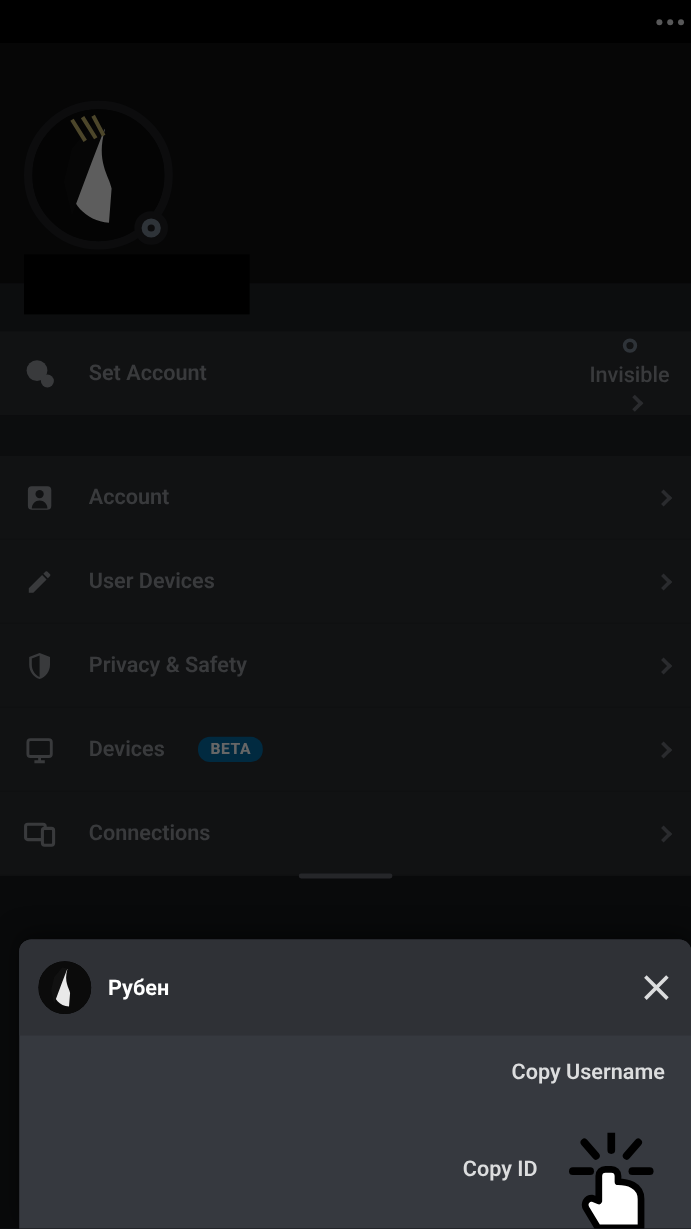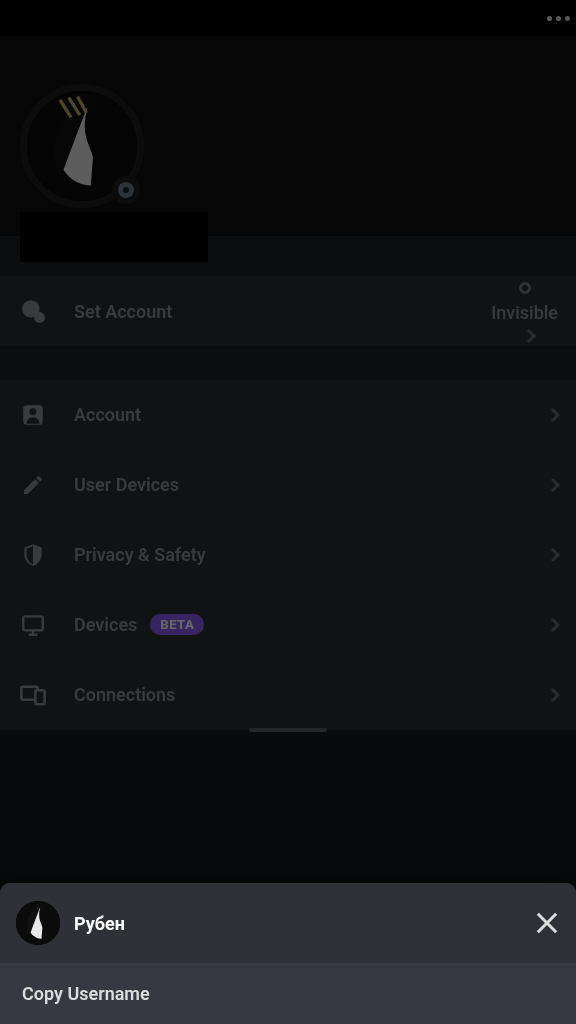--- a/index.html
+++ b/index.html
@@ -131,44 +131,44 @@
     }
     .chevron {
       width: 10px;
       height: 10px;
       border-right: 3px solid #6a6d73;
       border-bottom: 3px solid #6a6d73;
       transform: rotate(-45deg);
       margin-left: 8px;
     }
     .beta-badge {
-      background: #8b5cf6;
+      background: #0369a1;
       color: #fff;
       font-size: 13px;
       font-weight: 800;
       padding: 3px 10px;
       border-radius: 10px;
-      margin-left: 13px;
+      margin-left: 28px;
       letter-spacing: 0.5px;
     }
     .drag-handle{
       position:absolute;
       left:50%;
       bottom:-3px;
       transform:translateX(-50%);
       width:78px;
       height:4px;
       border-radius:3px;
       background:#5c5f66;
     }
 
     
     .sheet {
       position: absolute;
-      left: 0;
+      left: 16px;
       right: 0;
       bottom: 0;
       z-index: 10;
       background: #36393f;
       border-top-left-radius: 10px;
       border-top-right-radius: 10px;
       box-shadow: 0 -4px 20px rgba(0,0,0,0.5);
     }
     .sheet-header {
       display: flex;
@@ -215,20 +215,21 @@
     .sheet-close::before { transform: translate(-50%,-50%) rotate(45deg); }
     .sheet-close::after { transform: translate(-50%,-50%) rotate(-45deg); }
     .sheet-item {
       padding: 20px 22px;
       font-size: 18px;
       font-weight: 600;
       color: #dcddde;
       display:flex;
       align-items:center;
       gap:16px;
+      justify-content:flex-end;
     }
     .tap-indicator{
       position:relative;
       width:90px;
       height:60px;
     }
   </style>
 </head>
 <body>
 
@@ -348,13 +349,28 @@
         <path d="M55 15 C 40 20 30 35 28 55 C 28 70 40 85 58 86 L 60 60 C 58 50 48 40 55 15 Z" fill="#e9e9e9"></path>
         <path d="M55 14 L 45 12 L 30 30 L 24 55 L 30 80 L 45 40 Z" fill="#111"></path>
       </svg>
     </div>
     <div class="sheet-username">Рубен</div>
     <div class="sheet-close"></div>
   </div>
   <div class="sheet-item">
     <span>Copy Username</span>
   </div>
+  <div class="sheet-item">
+    <span>Copy ID</span>
+    <div class="tap-indicator">
+      <svg viewBox="0 0 120 100" width="110" height="80">
+        <g stroke="#000" stroke-width="8" stroke-linecap="round">
+          <line x1="48" y1="0" x2="48" y2="18"></line>
+          <line x1="20" y1="10" x2="32" y2="24"></line>
+          <line x1="76" y1="10" x2="64" y2="24"></line>
+          <line x1="8" y1="40" x2="26" y2="40"></line>
+          <line x1="88" y1="40" x2="70" y2="40"></line>
+        </g>
+        <path d="M48 38 c4 0 7 3 7 7 v6 c9 0 24 3 24 18 v30 H34 l-12-20 c-3-5 0-11 6-11 l7 3 V45 c0-4 3-7 7-7z" fill="#fff" stroke="#000" stroke-width="7" stroke-linejoin="round"></path>
+      </svg>
+    </div>
+  </div>
 </div>
 
 </body></html>

